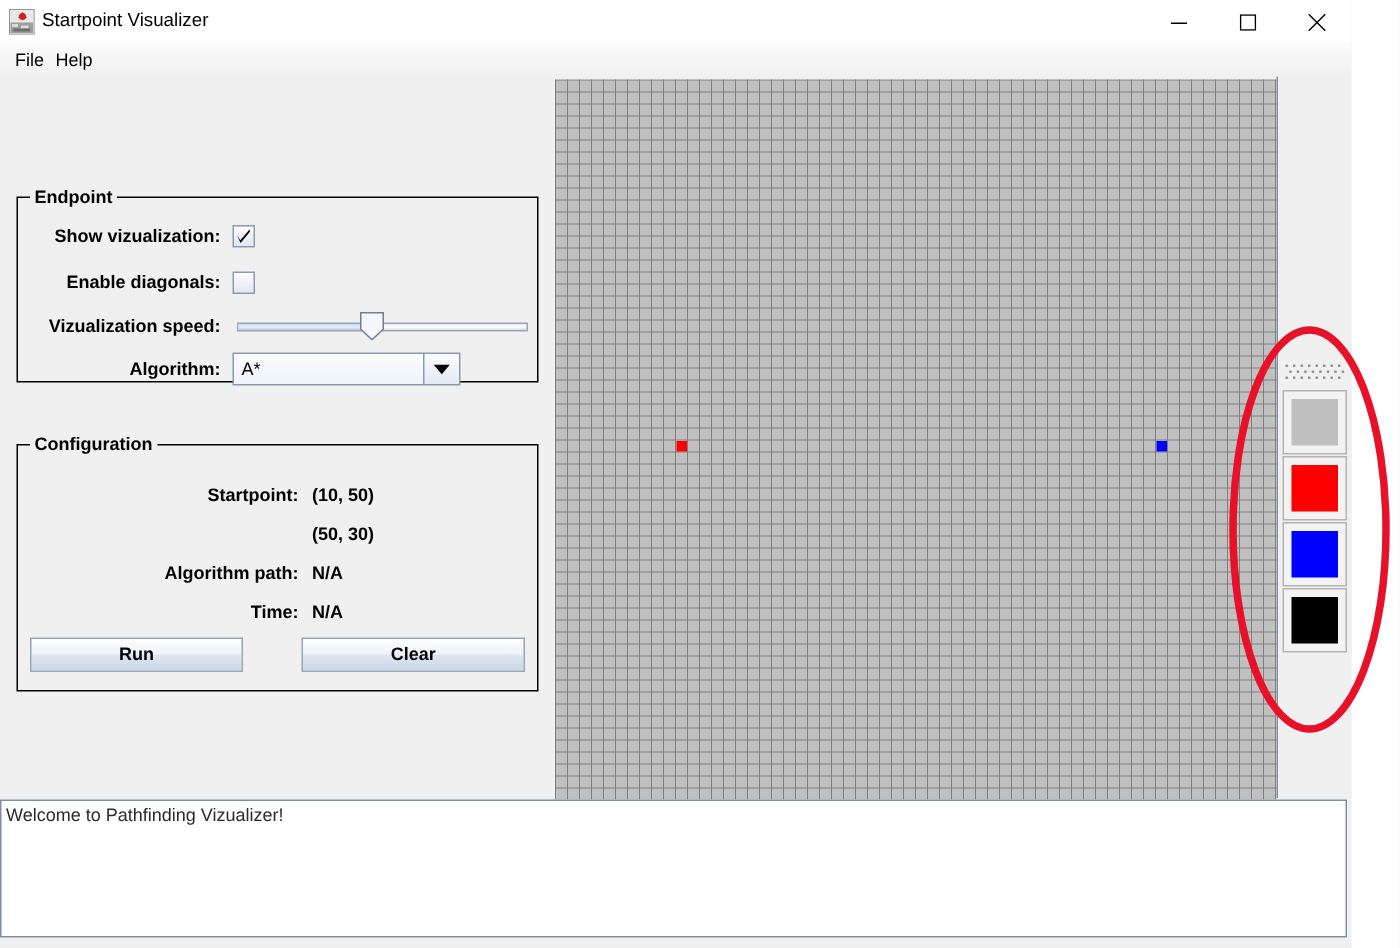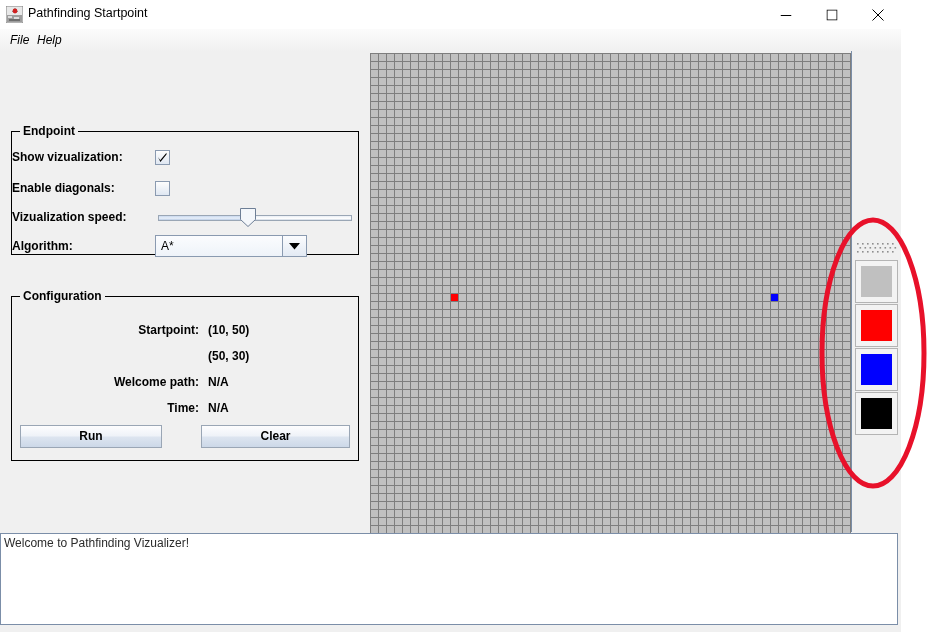--- a/index.html
+++ b/index.html
@@ -13,37 +13,37 @@
   
   .titlebar{position:absolute;left:0;top:0;width:901px;height:29px;background:#ffffff;}
   .title-icon{position:absolute;left:6px;top:6px;width:17px;height:17px;}
   .title-text{position:absolute;left:28px;top:6px;font-size:12.5px;color:#000;white-space:nowrap;}
   .wbtn{position:absolute;top:0;width:46px;height:29px;cursor:default;}
   .wbtn svg{position:absolute;left:50%;top:50%;transform:translate(-50%,-50%);}
   #btn-min{left:763px;} #btn-max{left:809px;} #btn-close{left:855px;}
 
   
   .menubar{position:absolute;left:0;top:29px;width:901px;height:22px;
-    background:linear-gradient(to bottom,#fbfbfb 0%,#f0f0f0 100%);font-style:italic;}
+    background:linear-gradient(to bottom,#fbfbfb 0%,#f0f0f0 100%);}
   .menuitem{position:absolute;top:3px;height:16px;font-size:12px;color:#000;padding:0 6px;line-height:16px;cursor:default;}
   #menu-file{left:4px;} #menu-help{left:31px;}
 
   
   .content{position:absolute;left:0;top:51px;width:901px;height:481px;background:#f0f0f0;}
   .leftpanel{position:absolute;left:0;top:0;width:370px;height:481px;background:#f0f0f0;}
 
   
   .group{position:absolute;border:1px solid #000;background:transparent;}
   .group>.legend{position:absolute;top:-8px;left:8px;background:#f0f0f0;
     padding:0 3px;font-size:12px;font-weight:bold;color:#000;white-space:nowrap;}
   #grp-settings{left:11px;top:80px;width:346px;height:122px;}
   #grp-config{left:11px;top:245px;width:346px;height:163px;}
 
   .row{position:absolute;left:0;width:100%;height:22px;}
-  .rlabel{position:absolute;font-size:12px;font-weight:bold;color:#000;
+  .rlabel{position:absolute;text-align:right;font-size:12px;font-weight:bold;color:#000;
     line-height:22px;white-space:nowrap;}
 
   
   .cbox{position:absolute;width:13px;height:13px;border:1px solid #8a9ab0;
     background:linear-gradient(to bottom,#fdfdfd 0%,#dfe7f2 100%);cursor:default;}
   .cbox svg{position:absolute;left:1px;top:1px;}
 
   
   .slider{position:absolute;cursor:default;}
   .strack{position:absolute;left:0;top:9px;width:100%;height:6px;
@@ -108,21 +108,21 @@
       <svg width="17" height="17" viewBox="0 0 17 17">
         <rect x="0" y="0" width="17" height="17" fill="#e8e8e8" stroke="#808080"></rect>
         <rect x="1" y="9" width="15" height="7" fill="#9d9d9d"></rect>
         <rect x="2" y="10" width="4" height="2" fill="#dcdcdc"></rect>
         <rect x="8" y="11" width="5" height="2" fill="#dcdcdc"></rect>
         <rect x="3" y="13" width="11" height="2" fill="#6e6e6e"></rect>
         <path d="M9 2 L12 6 L6 6 Z" fill="#555"></path>
         <circle cx="9" cy="5" r="2.4" fill="#d02020"></circle>
       </svg>
     </span>
-    <span class="title-text">Pathfinding Startpoint</span>
+    <span class="title-text">Startpoint Visualizer</span>
 
     <div class="wbtn" id="btn-min">
       <svg width="11" height="11" viewBox="0 0 11 11">
         <line x1="0" y1="6" x2="11" y2="6" stroke="#000" stroke-width="1"></line>
       </svg>
     </div>
     <div class="wbtn" id="btn-max">
       <svg width="11" height="11" viewBox="0 0 11 11">
         <rect x="0.5" y="0.5" width="10" height="10" fill="none" stroke="#000" stroke-width="1"></rect>
       </svg>
@@ -188,21 +188,21 @@
       </div>
 
       <div class="group" id="grp-config">
         <span class="legend">Configuration</span>
 
         <span class="clabel" style="left:0;top:24px;width:187px;">Startpoint:</span>
         <span class="cvalue" style="left:196px;top:24px;">(10, 50)</span>
 
         <span class="cvalue" style="left:196px;top:50px;">(50, 30)</span>
 
-        <span class="clabel" style="left:0;top:76px;width:187px;">Welcome path:</span>
+        <span class="clabel" style="left:0;top:76px;width:187px;">Algorithm path:</span>
         <span class="cvalue" style="left:196px;top:76px;">N/A</span>
 
         <span class="clabel" style="left:0;top:102px;width:187px;">Time:</span>
         <span class="cvalue" style="left:196px;top:102px;">N/A</span>
 
         <span class="jbtn" style="left:8px;top:128px;width:142px;">Run</span>
         <span class="jbtn" style="left:189px;top:128px;width:149px;">Clear</span>
       </div>
     </div>
 

